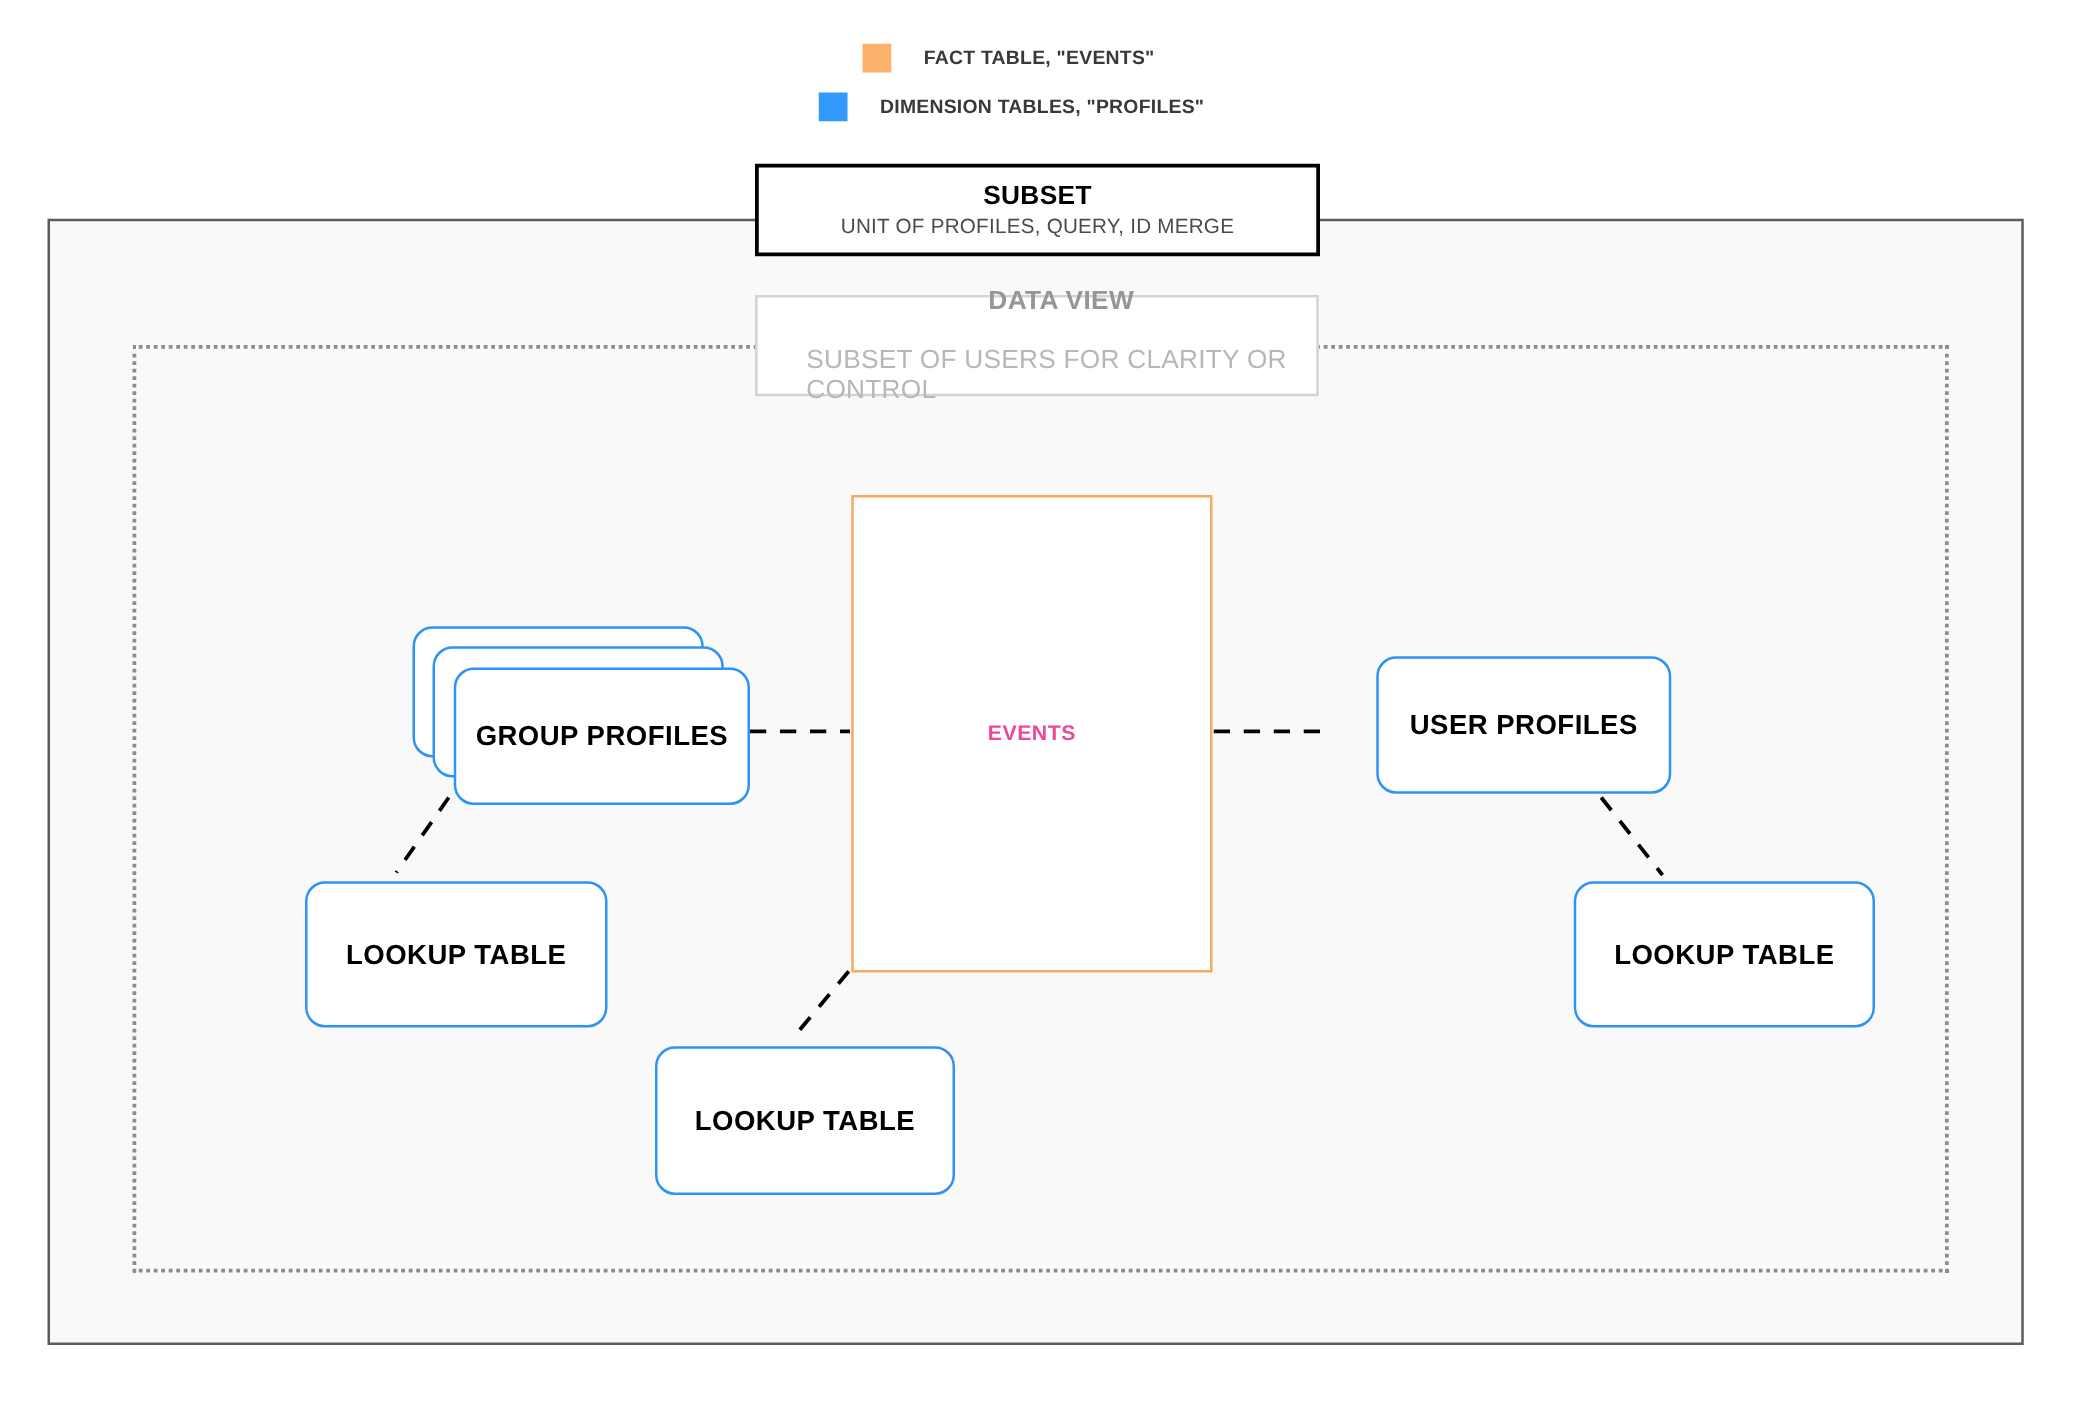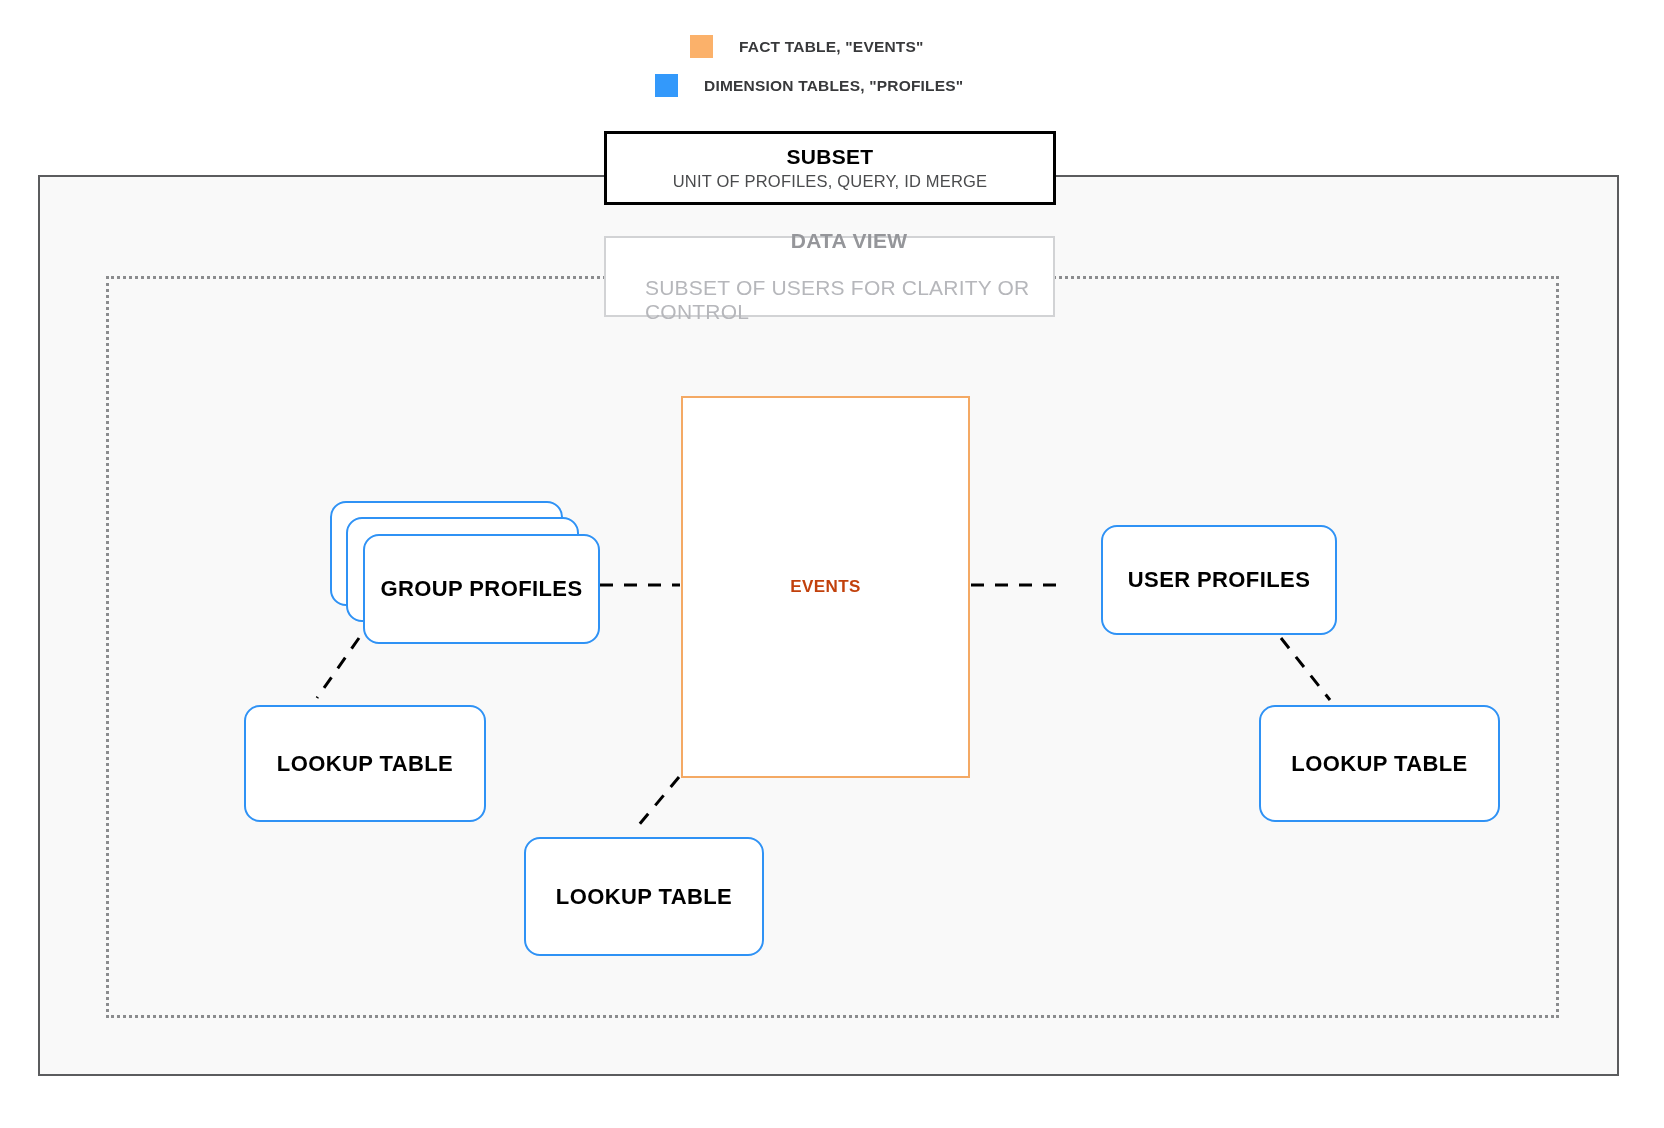--- a/index.html
+++ b/index.html
@@ -138,21 +138,21 @@
     height: 382px;
     background: #ffffff;
     border: 2px solid #f4a964;
     display: flex;
     align-items: center;
     justify-content: center;
   }
   .events-label {
     font-size: 17px;
     font-weight: bold;
-    color: #c2410c;
+    color: #ec4899;
     letter-spacing: 0.4px;
   }
 
   
   .card {
     position: absolute;
     background: #ffffff;
     border: 2.5px solid #2f92f5;
     border-radius: 16px;
     display: flex;

